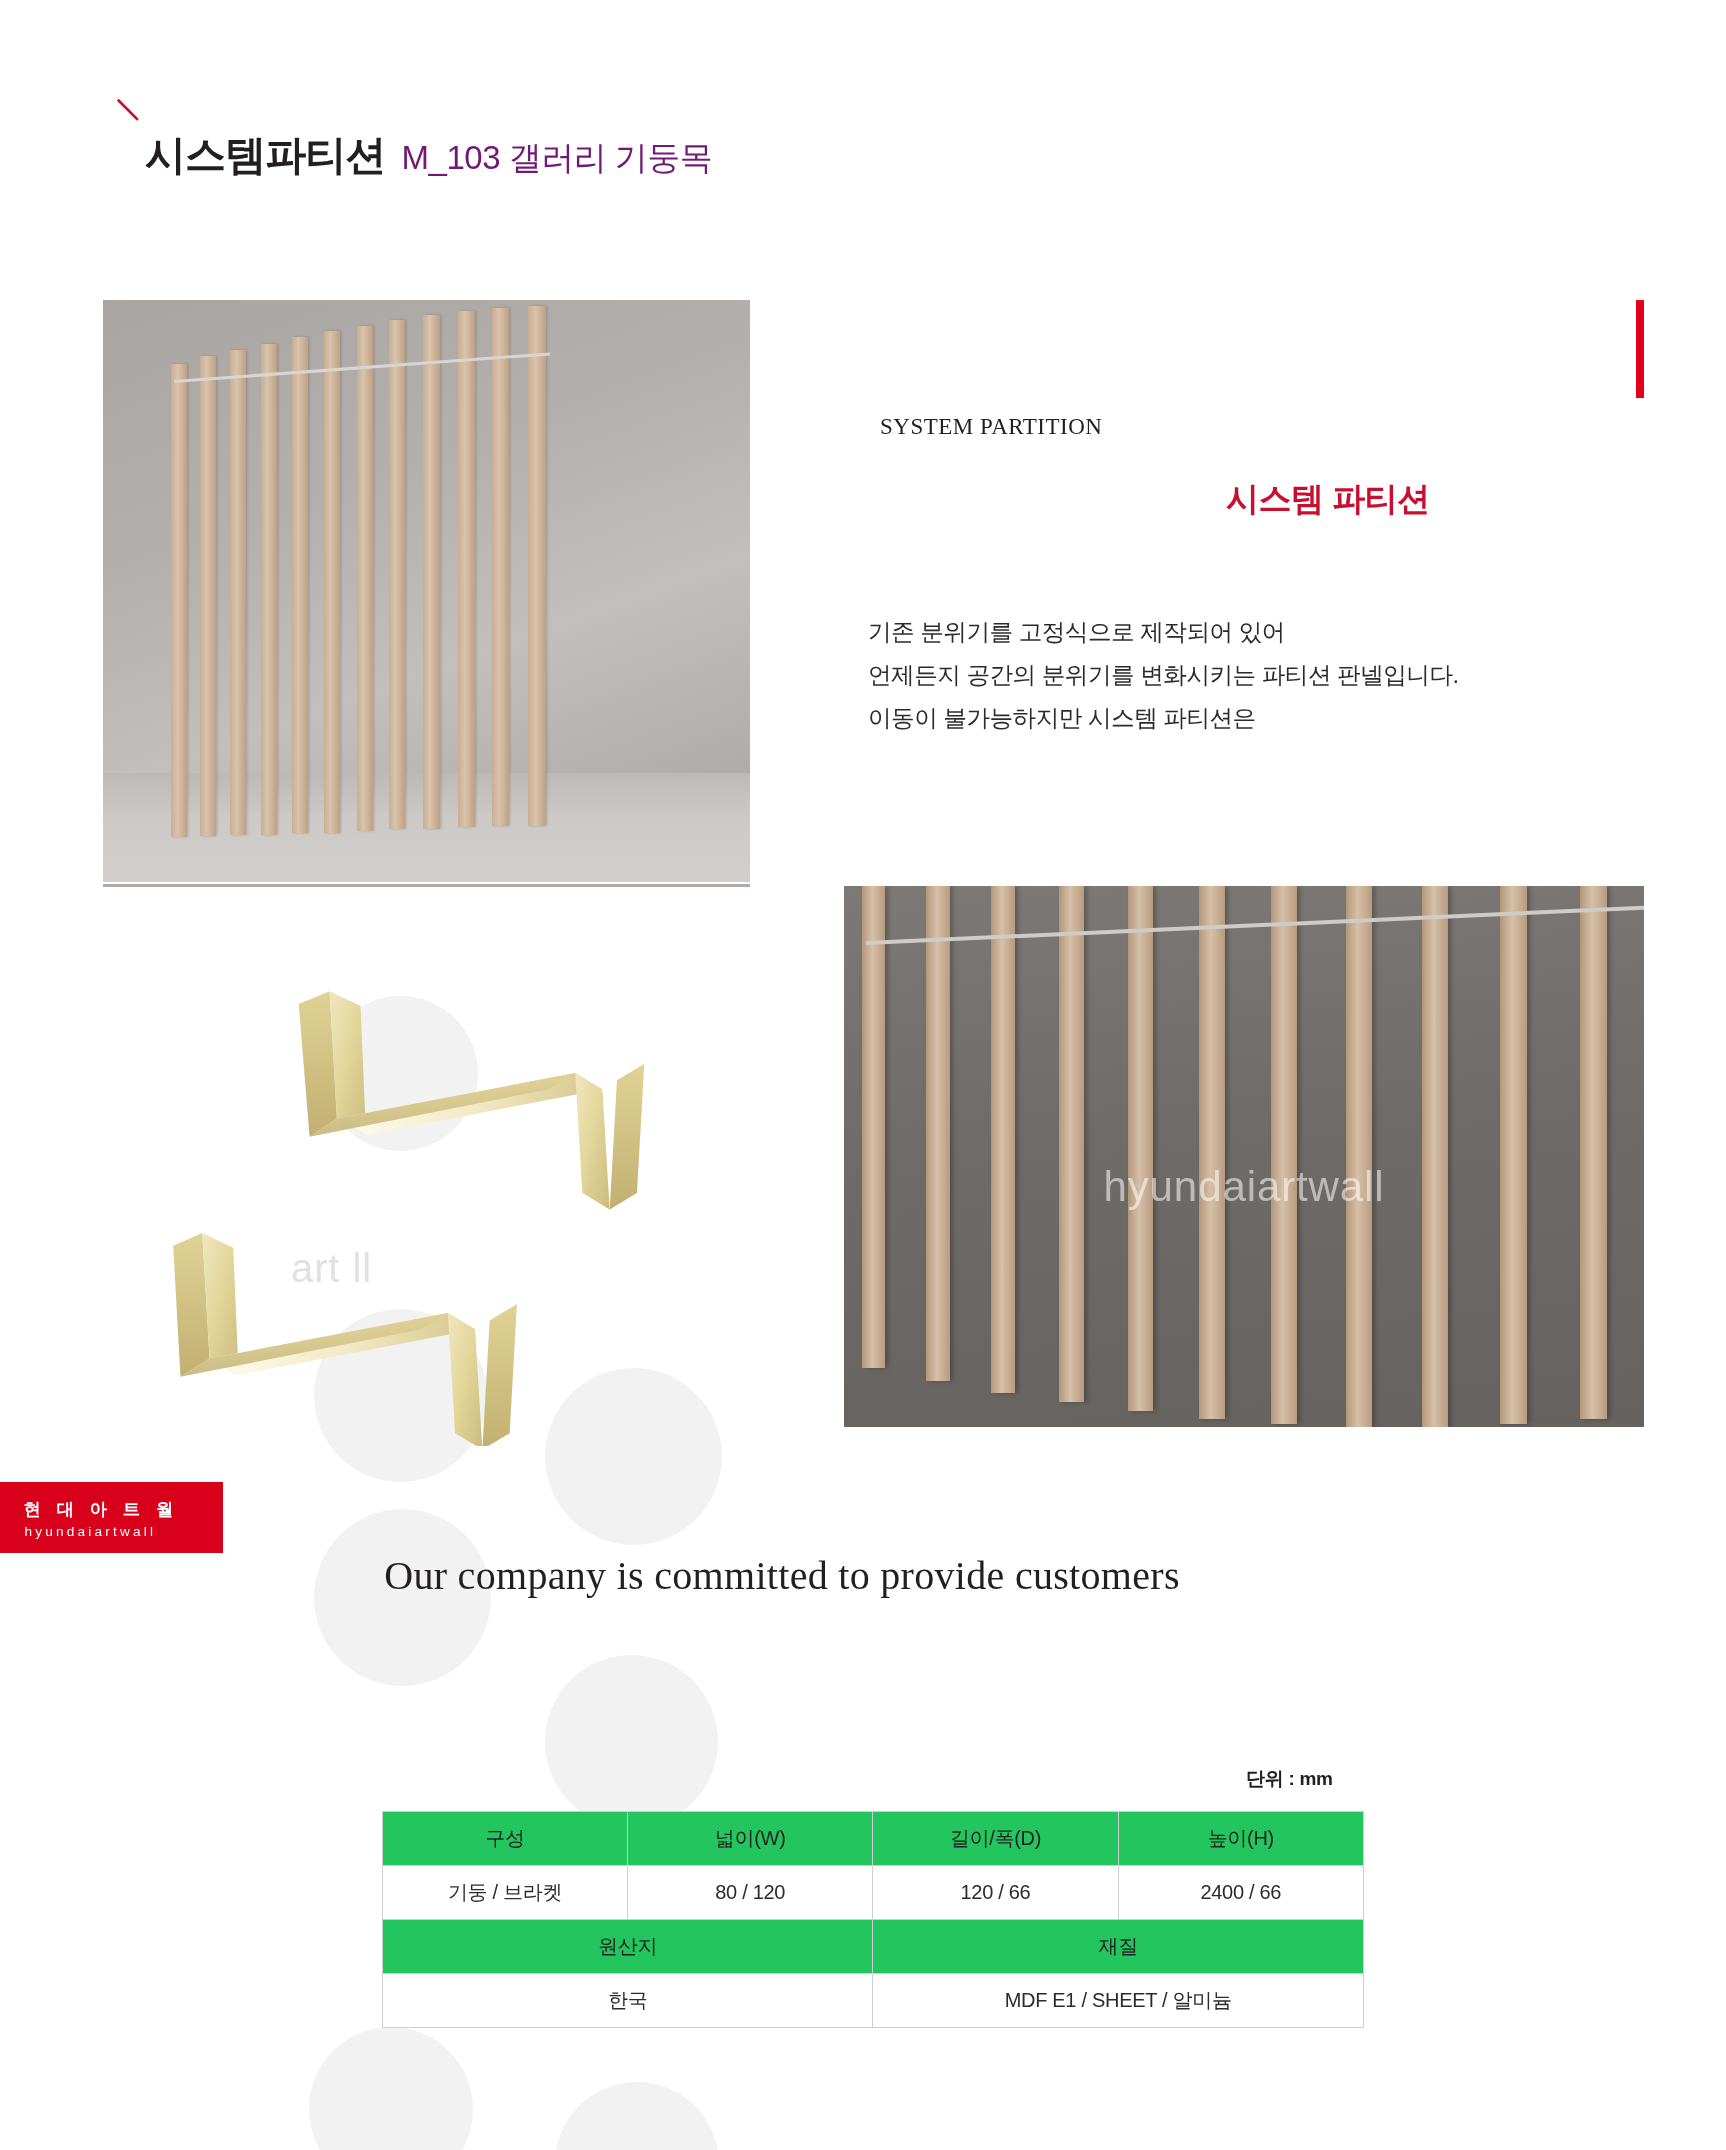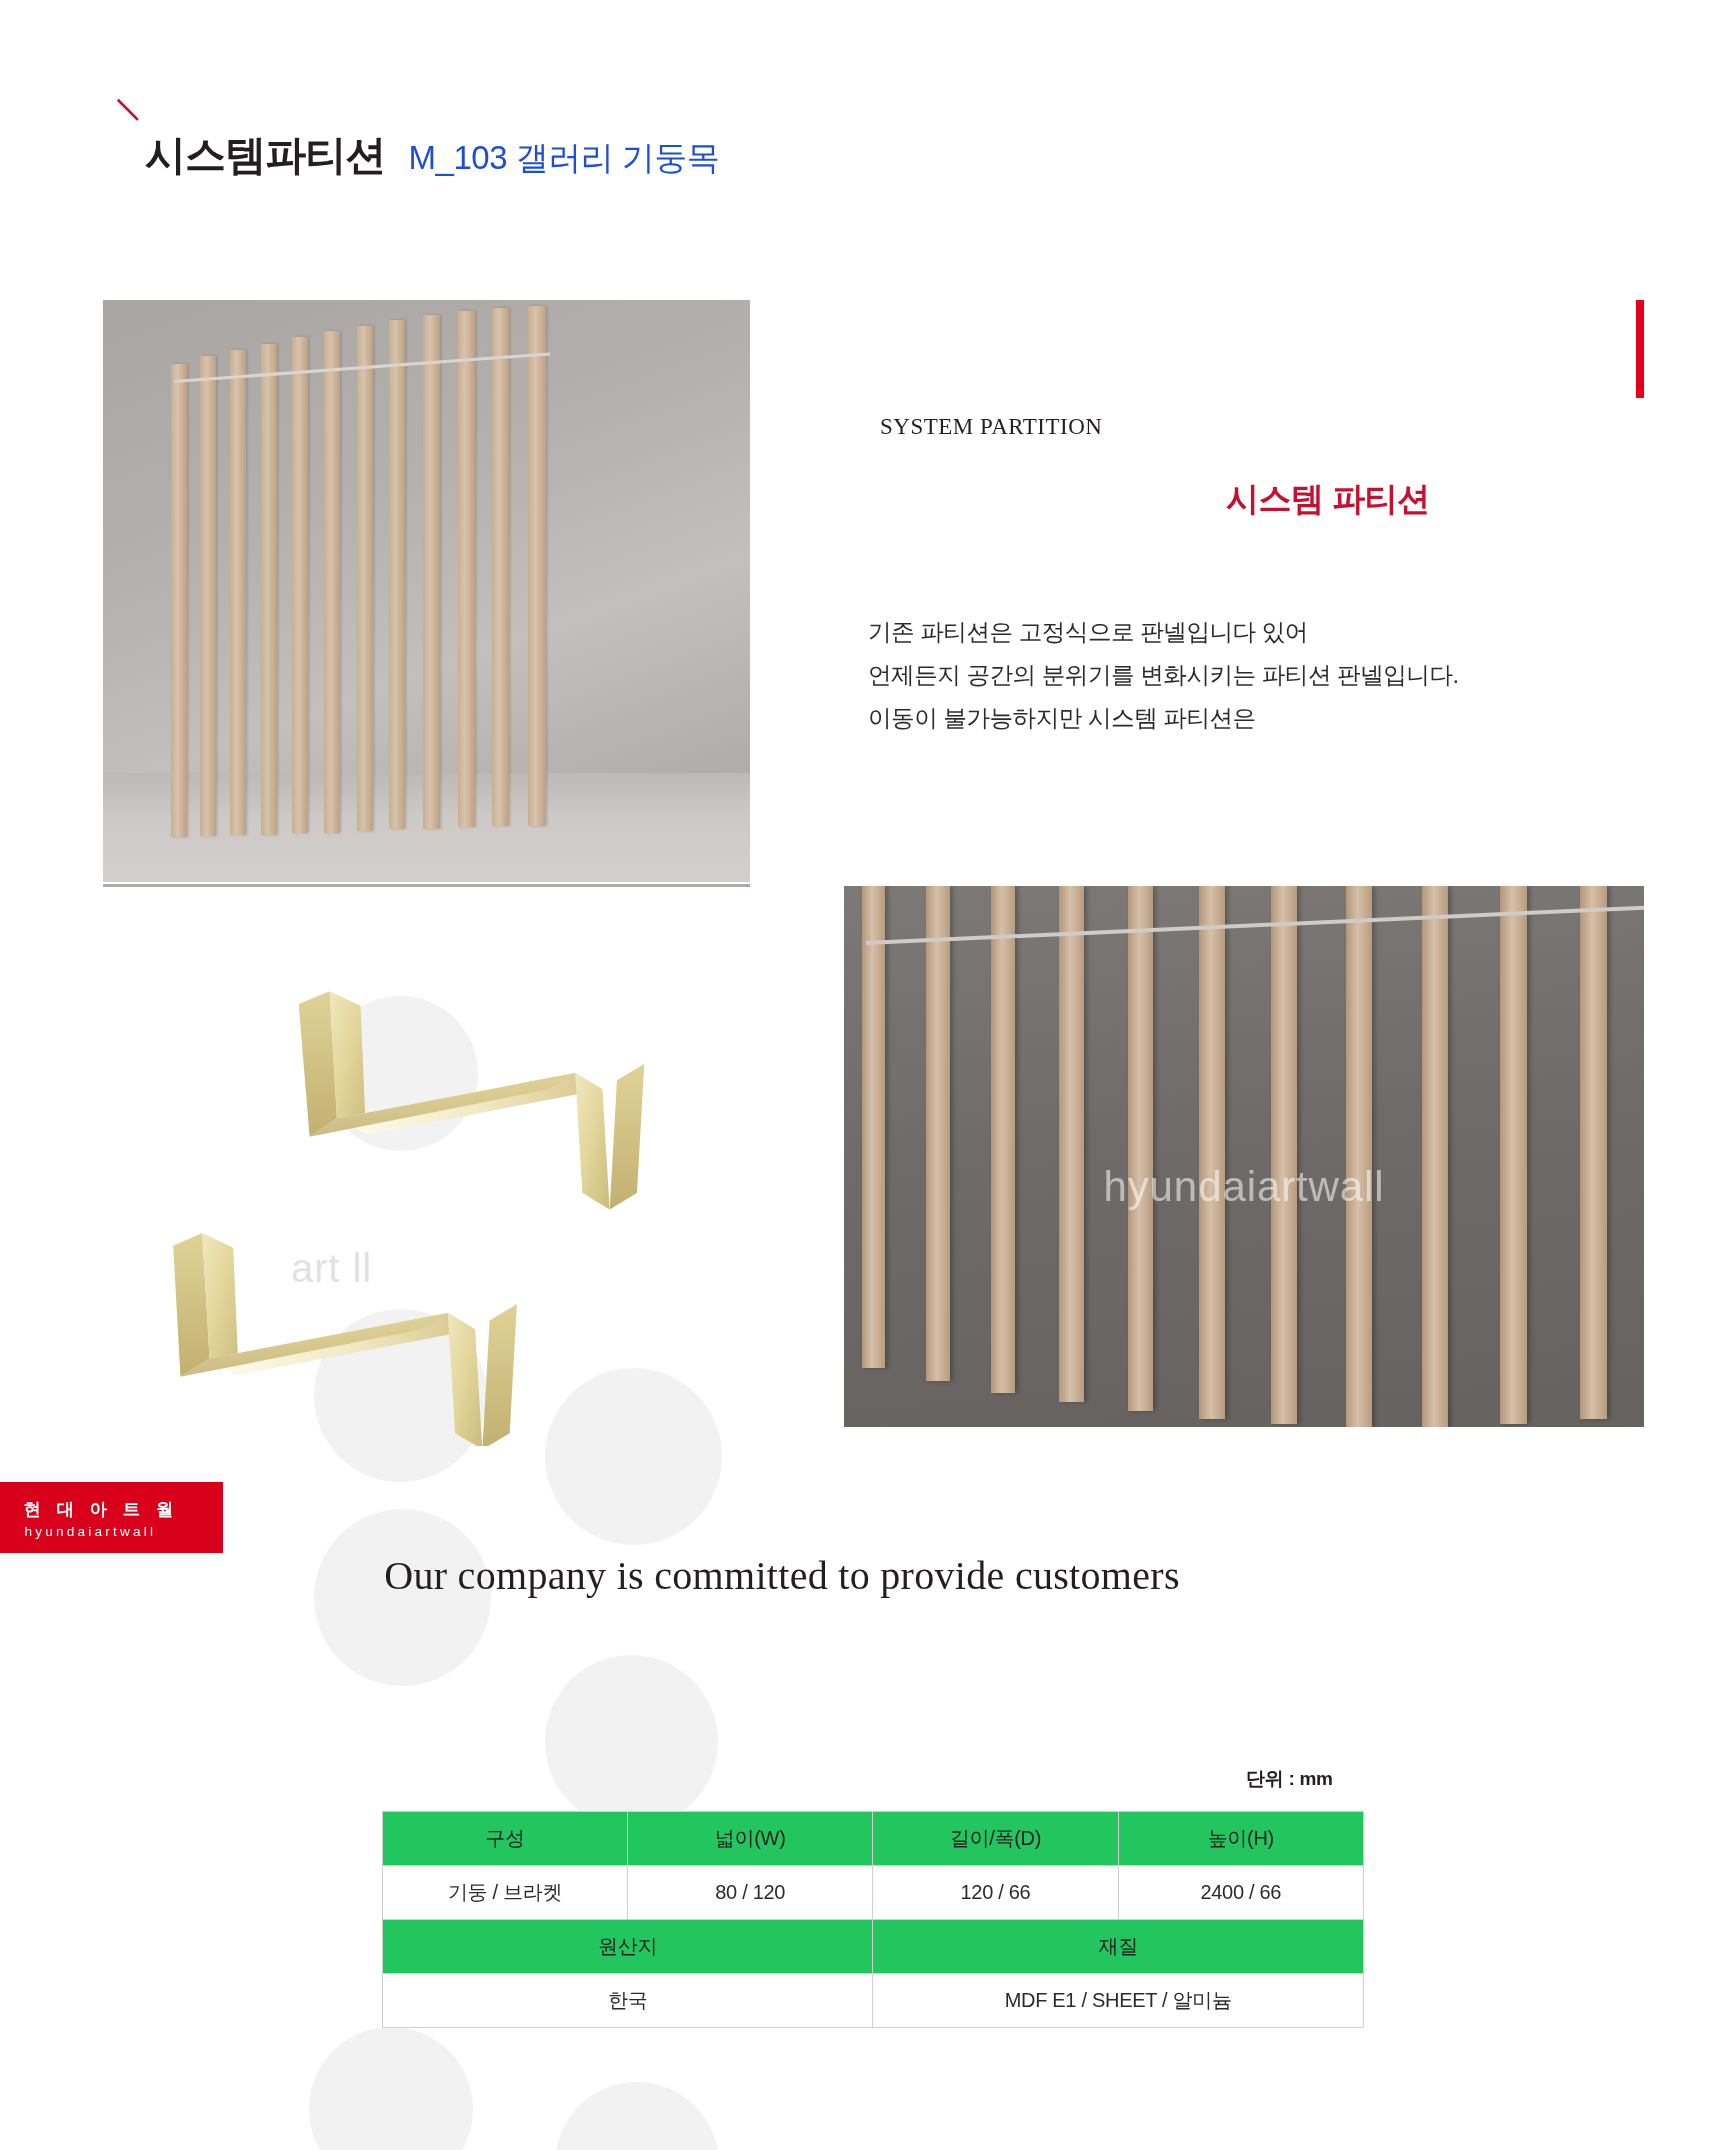--- a/index.html
+++ b/index.html
@@ -53,22 +53,22 @@
   .page-title .t-main {
     font-size: 41px;
     font-weight: 600;
     letter-spacing: -0.9px;
     color: #231f20;
   }
   .page-title .t-sub {
     font-size: 33px;
     font-weight: 400;
     letter-spacing: -0.5px;
-    color: #1d4ed8;
-    margin-left: 23px;
+    color: #701a75;
+    margin-left: 16px;
   }
 
   
   .red-bar {
     position: absolute;
     right: 82px;
     top: 300px;
     width: 8.2px;
     height: 98px;
     background: #e2001a;
@@ -332,21 +332,21 @@
     <div class="slat" style="left:425px; top:6.4px;   width:18px; height:520px;"></div>
   </div>
   <div class="hero-rod" style="left:71px; top:80px; width:377px; transform:rotate(-4.2deg); transform-origin:left center;"></div>
 
 </div>
 <div class="hero-underline"></div>
 
 <div class="eng-title">SYSTEM PARTITION</div>
 <div class="kor-title">시스템 파티션</div>
 <div class="desc">
-  <div>기존 파티션은 고정식으로 판넬입니다 있어</div>
+  <div>기존 분위기를 고정식으로 제작되어 있어</div>
   <div>언제든지 공간의 분위기를 변화시키는 파티션 판넬입니다.</div>
   <div>이동이 불가능하지만 시스템 파티션은</div>
 </div>
 
 <div class="bracket-img">
   <svg width="582" height="464" viewBox="0 0 640 510" aria-hidden="true">
     <defs>
       <linearGradient id="gold1" x1="0" y1="0" x2="1" y2="1">
         <stop offset="0%" stop-color="#efe7bf"></stop>
         <stop offset="45%" stop-color="#e4d79c"></stop>

